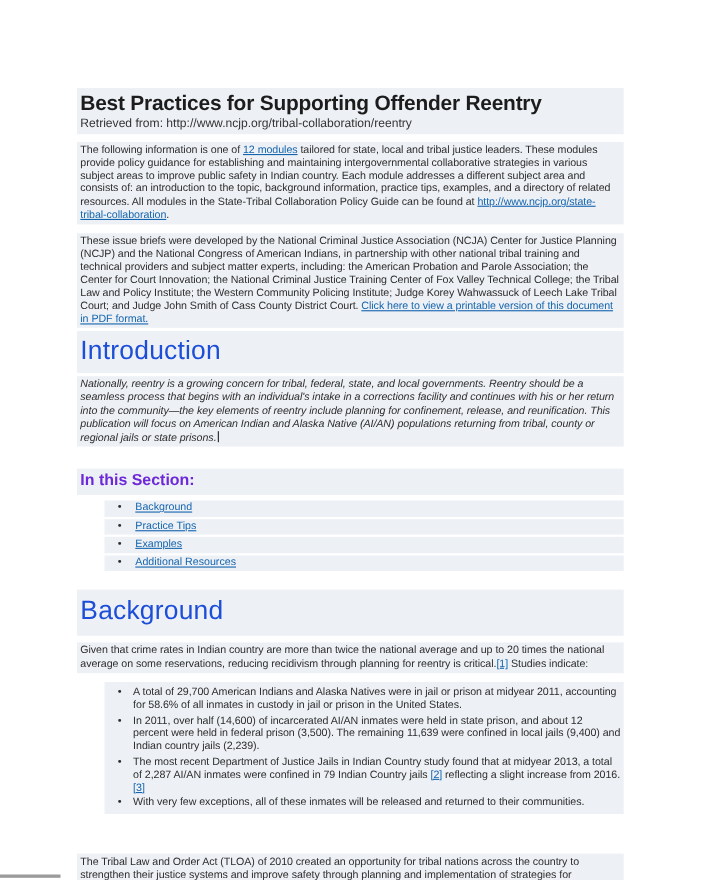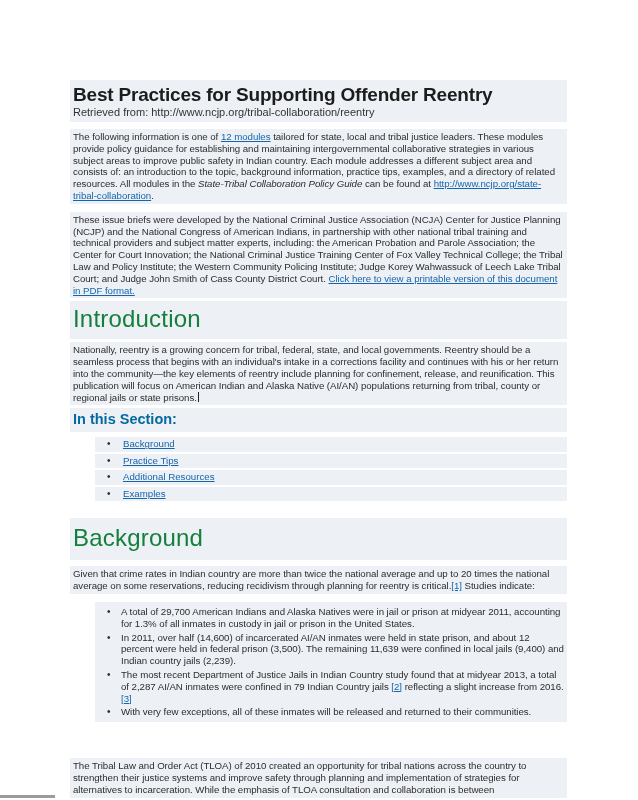--- a/index.html
+++ b/index.html
@@ -23,37 +23,37 @@
   .retrieved{font-size:11px;color:#333;line-height:13px;}
   
   .para{
     font-size:9.7px;line-height:11.8px;letter-spacing:-0.05px;
     padding:2px 3px;color:#2d2d2d;
   }
   .p1{margin-bottom:8px;}
   .p2{margin-bottom:3px;}
   a.lnk{color:#1565ae;text-decoration:underline;cursor:pointer;}
   a.lnk.bold{font-weight:normal;}
-  .italic{font-style:italic;}
+  .italic{}
   
   .h1-band{padding:4px 3px 7px 3px;}
   .h1-band h2{
-    margin:0;font-size:24px;font-weight:400;color:#15803d;
+    margin:0;font-size:24px;font-weight:400;color:#1d4ed8;
     line-height:27px;letter-spacing:0.2px;
   }
   .intro-h1{margin-bottom:3px;}
-  .intro-para{margin-bottom:3px;}
+  .intro-para{margin-bottom:20px;font-style:italic;}
   .caret{
     display:inline-block;width:1px;height:10px;background:#222;
     vertical-align:-1px;margin-left:1px;
   }
   
   .h2-band{padding:3px 3px 4px 3px;margin-bottom:5px;}
   .h2-band h3{
-    margin:0;font-size:14.5px;font-weight:bold;color:#0369a1;line-height:17px;
+    margin:0;font-size:14.5px;font-weight:bold;color:#6d28d9;line-height:17px;
   }
   
   .section-list{margin:0 0 17px 25px;}
   .section-list .li{
     position:relative;padding:1px 3px 1px 28px;margin-bottom:2px;
     font-size:9.7px;line-height:12.5px;
   }
   .section-list .li::before{
     content:"\2022";position:absolute;left:12px;top:1px;color:#2d2d2d;
     font-size:10px;
@@ -95,32 +95,32 @@
 
   <div class="band para intro-para"><span>Nationally, reentry is a growing concern for tribal, federal, state, and local governments. Reentry should be a seamless process that begins with an individual's intake in a corrections facility and continues with his or her return into the community—the key elements of reentry include planning for confinement, release, and reunification. This publication will focus on American Indian and Alaska Native (AI/AN) populations returning from tribal, county or regional jails or state prisons.</span><span class="caret"></span></div>
 
   <div class="band h2-band">
     <h3>In this Section:</h3>
   </div>
 
   <div class="section-list">
     <div class="band li"><a class="lnk bold">Background</a></div>
     <div class="band li"><a class="lnk bold">Practice Tips</a></div>
+    <div class="band li"><a class="lnk bold">Examples</a></div>
     <div class="band li"><a class="lnk bold">Additional Resources</a></div>
-    <div class="band li"><a class="lnk bold">Examples</a></div>
   </div>
 
   <div class="band h1-band bg-h1">
     <h2>Background</h2>
   </div>
 
   <div class="band para bg-para"><span>Given that crime rates in Indian country are more than twice the national average and up to 20 times the national average on some reservations, reducing recidivism through planning for reentry is critical.</span><a class="lnk">[1]</a><span> Studies indicate:</span></div>
 
   <div class="band bullet-list">
-    <div class="li"><span>A total of 29,700 American Indians and Alaska Natives were in jail or prison at midyear 2011, accounting for 1.3% of all inmates in custody in jail or prison in the United States.</span></div>
+    <div class="li"><span>A total of 29,700 American Indians and Alaska Natives were in jail or prison at midyear 2011, accounting for 58.6% of all inmates in custody in jail or prison in the United States.</span></div>
     <div class="li"><span>In 2011, over half (14,600) of incarcerated AI/AN inmates were held in state prison, and about 12 percent were held in federal prison (3,500). The remaining 11,639 were confined in local jails (9,400) and Indian country jails (2,239).</span></div>
     <div class="li"><span>The most recent Department of Justice Jails in Indian Country study found that at midyear 2013, a total of 2,287 AI/AN inmates were confined in 79 Indian Country jails </span><a class="lnk">[2]</a><span> reflecting a slight increase from 2016.</span><a class="lnk">[3]</a></div>
     <div class="li"><span>With very few exceptions, all of these inmates will be released and returned to their communities.</span></div>
   </div>
 
   <div class="band para closing"><span>The Tribal Law and Order Act (TLOA) of 2010 created an opportunity for tribal nations across the country to strengthen their justice systems and improve safety through planning and implementation of strategies for alternatives to incarceration. While the emphasis of TLOA consultation and collaboration is between</span></div>
 
 </div>
 
 <div class="bottom-divider"></div>

